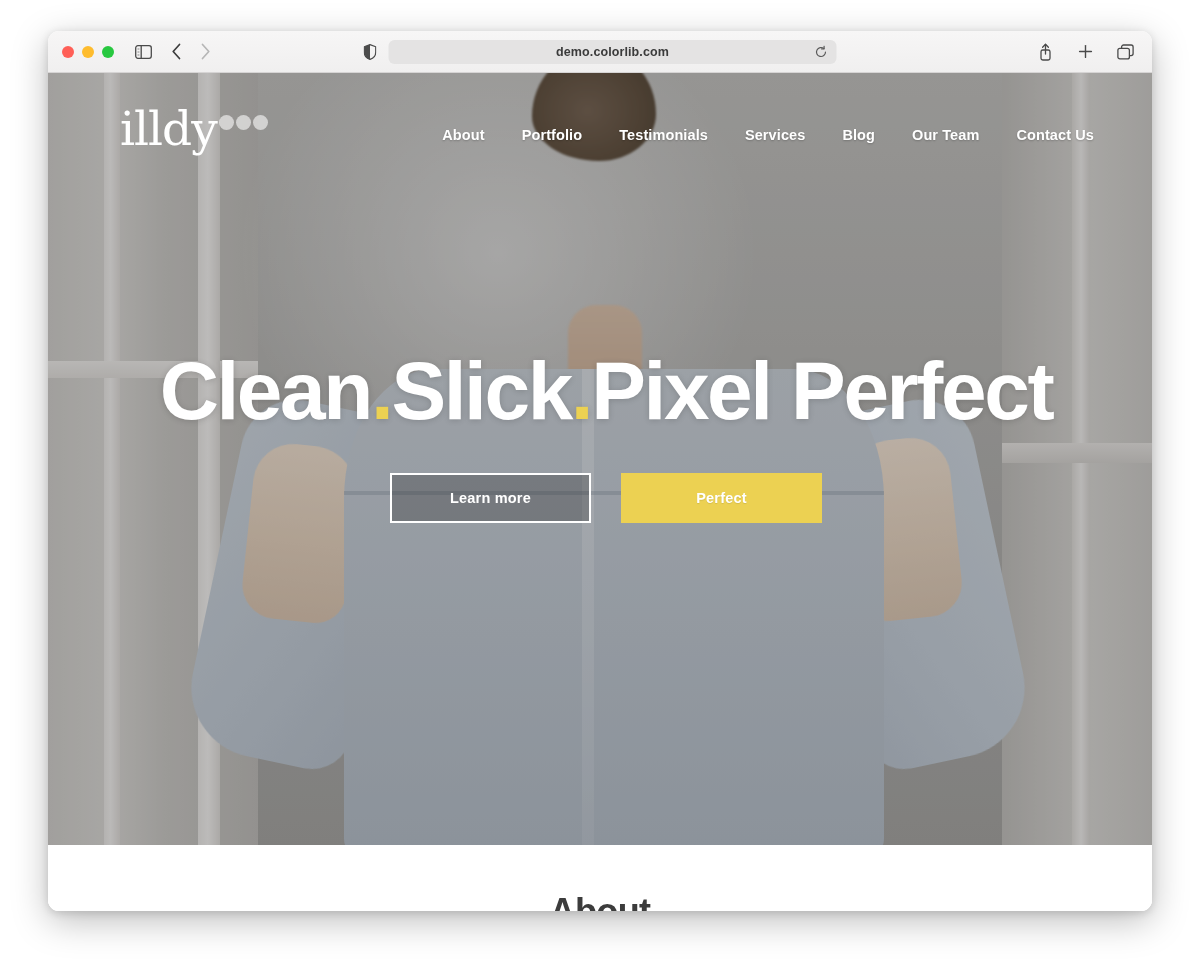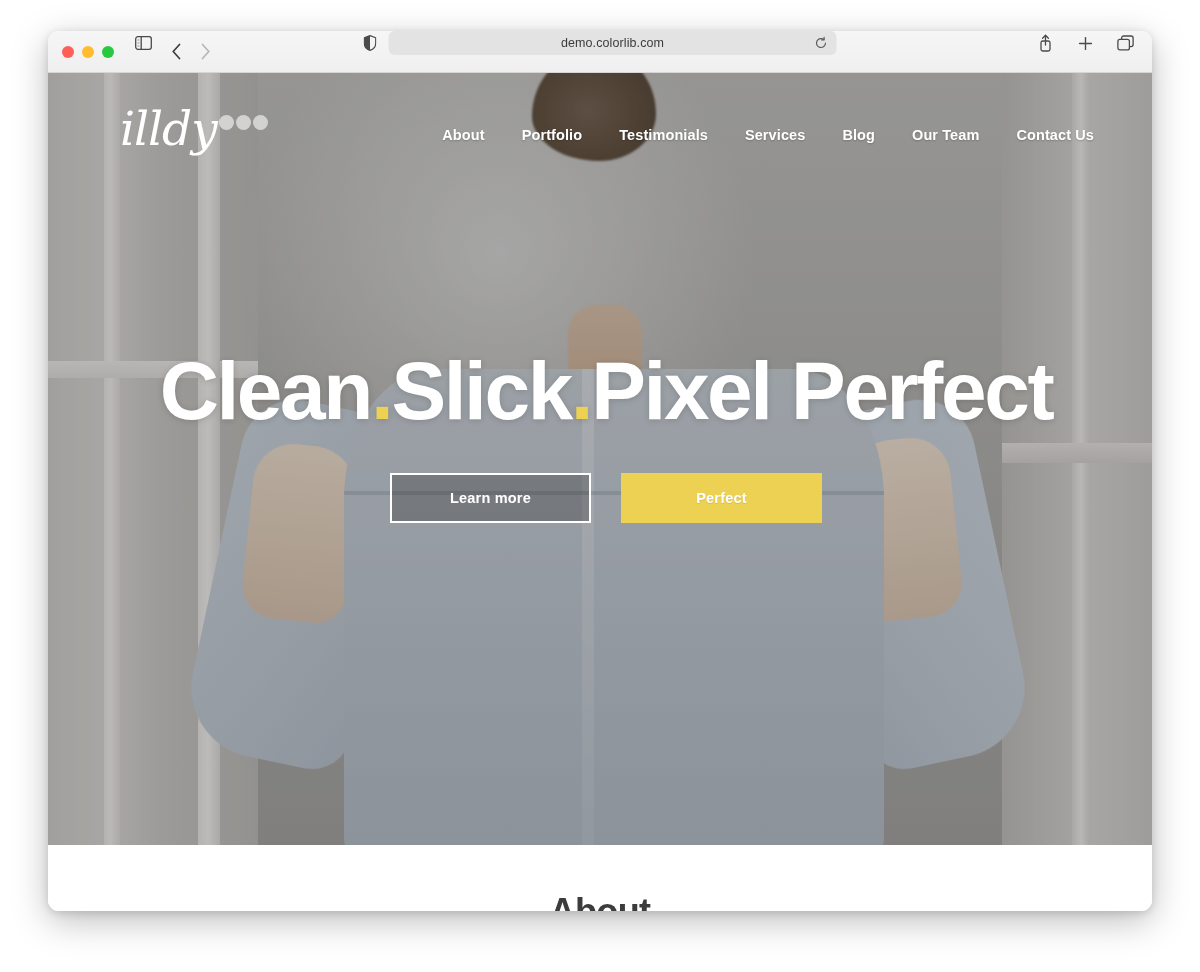--- a/index.html
+++ b/index.html
@@ -25,21 +25,23 @@
     overflow: hidden;
   }
 
   
   .toolbar {
     position: relative;
     height: 42px;
     background: linear-gradient(#f7f6f6, #f0efef);
     border-bottom: 1px solid #d6d4d4;
     display: flex;
+    align-items: center;
     padding: 0 14px;
+    font-weight: bold;
   }
 
   .traffic-lights { display: flex; gap: 8px; align-items: center; margin-right: 16px; }
   .light { width: 12px; height: 12px; border-radius: 50%; display: block; }
   .light.red    { background: #ff5f57; }
   .light.yellow { background: #febc2e; }
   .light.green  { background: #28c840; }
 
   .tb-btn {
     width: 26px; height: 24px;
@@ -223,21 +225,20 @@
     padding: 0 58px 0 72px;
     z-index: 5;
   }
   .logo {
     position: relative;
     display: flex; align-items: baseline;
     color: #ffffff;
   }
   .logo-text {
     font-family: "DejaVu Serif", serif;
-    font-style: italic;
     font-size: 47px;
     font-weight: 400;
     color: #ffffff;
     letter-spacing: -1px;
     line-height: 1;
   }
   .logo-dots { display: flex; gap: 2px; margin-left: 2px; align-self: center; position: relative; top: -6px; }
   .logo-dots span {
     width: 15px; height: 15px; border-radius: 50%;
     background: rgba(255,255,255,0.58);

